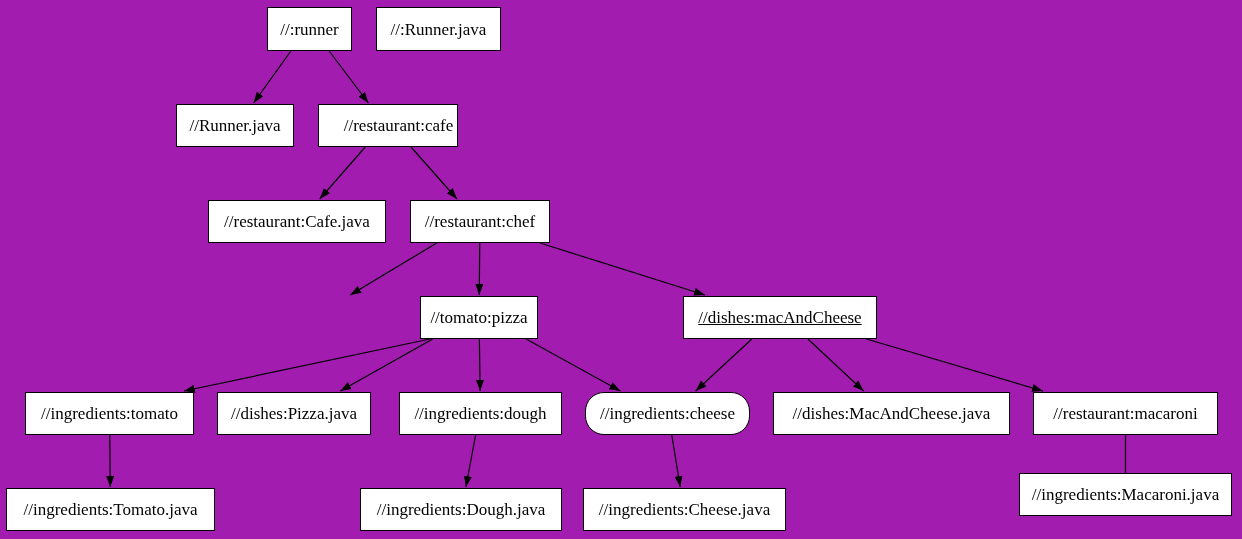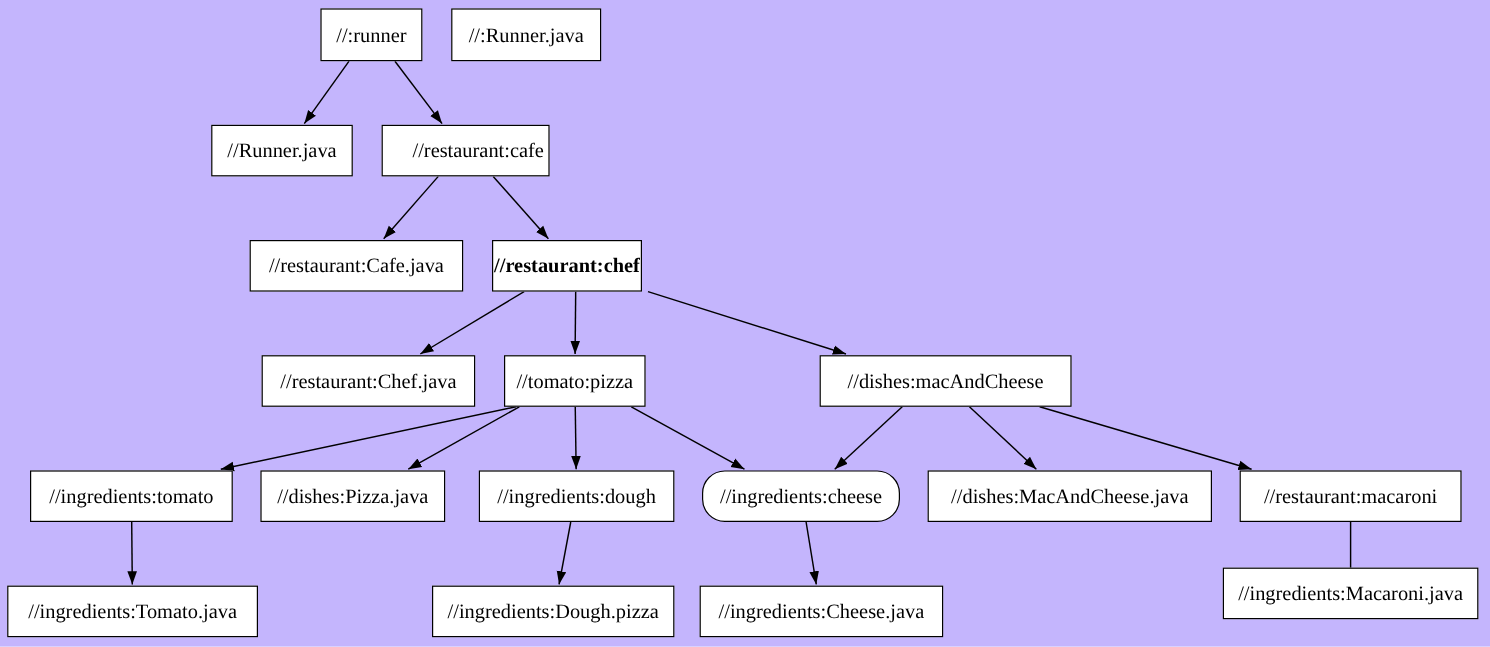--- a/index.html
+++ b/index.html
@@ -4,21 +4,21 @@
 <style>
   html, body {
     margin: 0;
     padding: 0;
     background: #ffffff;
   }
   #graph-canvas {
     position: relative;
     width: 1242px;
     height: 539px;
-    background: #c4b5fd;
+    background: #a21caf;
     font-family: "Liberation Serif", "DejaVu Serif", serif;
     overflow: hidden;
   }
   #edge-layer {
     position: absolute;
     left: 0;
     top: 0;
     width: 1242px;
     height: 539px;
   }
@@ -67,27 +67,26 @@
         <line x1="671.75" y1="435" x2="680.25" y2="487" stroke="#000000" stroke-width="1.2" marker-end="url(#arrowhead)"></line>
         <line x1="1125.5" y1="435" x2="1125.5" y2="487" stroke="#000000" stroke-width="1.2" marker-end="url(#arrowhead)"></line>
       </g>
   </svg>
 
 <div class="node" style="left: 267px; top: 7px; width: 85px; height: 44px; background: rgb(255, 255, 255); border-color: rgb(0, 0, 0); color: rgb(0, 0, 0);">//:runner</div>
     <div class="node" style="left: 376px; top: 7px; width: 125px; height: 44px; background: rgb(255, 255, 255); border-color: rgb(0, 0, 0); color: rgb(0, 0, 0);">//:Runner.java</div>
     <div class="node" style="left: 176px; top: 104px; width: 118px; height: 43px; background: rgb(255, 255, 255); border-color: rgb(0, 0, 0); color: rgb(0, 0, 0);">//Runner.java</div>
     <div class="node" style="left: 318px; top: 104px; width: 140px; height: 43px; background: rgb(255, 255, 255); border-color: rgb(0, 0, 0); color: rgb(0, 0, 0); padding-left: 21px;">//restaurant:cafe</div>
     <div class="node" style="left: 208px; top: 200px; width: 178px; height: 43px; background: rgb(255, 255, 255); border-color: rgb(0, 0, 0); color: rgb(0, 0, 0);">//restaurant:Cafe.java</div>
-    <div class="node" style="left: 410px; top: 200px; width: 125px; height: 43px; background: rgb(255, 255, 255); border-color: rgb(0, 0, 0); color: rgb(0, 0, 0); font-weight: bold;">//restaurant:chef</div>
-    <div class="node" style="left: 218px; top: 296px; width: 178px; height: 43px; background: rgb(255, 255, 255); border-color: rgb(0, 0, 0); color: rgb(0, 0, 0);">//restaurant:Chef.java</div>
+    <div class="node" style="left: 410px; top: 200px; width: 140px; height: 43px; background: rgb(255, 255, 255); border-color: rgb(0, 0, 0); color: rgb(0, 0, 0);">//restaurant:chef</div>
     <div class="node" style="left: 420px; top: 296px; width: 118px; height: 43px; background: rgb(255, 255, 255); border-color: rgb(0, 0, 0); color: rgb(0, 0, 0);">//tomato:pizza</div>
-    <div class="node" style="left: 683px; top: 296px; width: 210px; height: 43px; background: rgb(255, 255, 255); border-color: rgb(0, 0, 0); color: rgb(0, 0, 0);">//dishes:macAndCheese</div>
+    <div class="node" style="left: 683px; top: 296px; width: 194px; height: 43px; background: rgb(255, 255, 255); border-color: rgb(0, 0, 0); color: rgb(0, 0, 0); text-decoration: underline;">//dishes:macAndCheese</div>
     <div class="node" style="left: 25px; top: 392px; width: 169px; height: 43px; background: rgb(255, 255, 255); border-color: rgb(0, 0, 0); color: rgb(0, 0, 0); text-align: right;">//ingredients:tomato</div>
     <div class="node" style="left: 217px; top: 392px; width: 154px; height: 43px; background: rgb(255, 255, 255); border-color: rgb(0, 0, 0); color: rgb(0, 0, 0);">//dishes:Pizza.java</div>
     <div class="node" style="left: 399px; top: 392px; width: 163px; height: 43px; background: rgb(255, 255, 255); border-color: rgb(0, 0, 0); color: rgb(0, 0, 0);">//ingredients:dough</div>
     <div class="node" style="left: 585px; top: 392px; width: 165px; height: 43px; background: rgb(255, 255, 255); border-color: rgb(0, 0, 0); color: rgb(0, 0, 0); border-radius: 19px;">//ingredients:cheese</div>
     <div class="node" style="left: 773px; top: 392px; width: 237px; height: 43px; background: rgb(255, 255, 255); border-color: rgb(0, 0, 0); color: rgb(0, 0, 0);">//dishes:MacAndCheese.java</div>
     <div class="node" style="left: 1033px; top: 392px; width: 185px; height: 43px; background: rgb(255, 255, 255); border-color: rgb(0, 0, 0); color: rgb(0, 0, 0);">//restaurant:macaroni</div>
     <div class="node" style="left: 6px; top: 488px; width: 209px; height: 43px; background: rgb(255, 255, 255); border-color: rgb(0, 0, 0); color: rgb(0, 0, 0);">//ingredients:Tomato.java</div>
-    <div class="node" style="left: 360px; top: 488px; width: 202px; height: 43px; background: rgb(255, 255, 255); border-color: rgb(0, 0, 0); color: rgb(0, 0, 0);">//ingredients:Dough.pizza</div>
+    <div class="node" style="left: 360px; top: 488px; width: 202px; height: 43px; background: rgb(255, 255, 255); border-color: rgb(0, 0, 0); color: rgb(0, 0, 0);">//ingredients:Dough.java</div>
     <div class="node" style="left: 583px; top: 488px; width: 203px; height: 43px; background: rgb(255, 255, 255); border-color: rgb(0, 0, 0); color: rgb(0, 0, 0);">//ingredients:Cheese.java</div>
     <div class="node" style="left: 1019px; top: 473px; width: 213px; height: 43px; background: rgb(255, 255, 255); border-color: rgb(0, 0, 0); color: rgb(0, 0, 0);">//ingredients:Macaroni.java</div>
   </div>
 
 </body></html>

